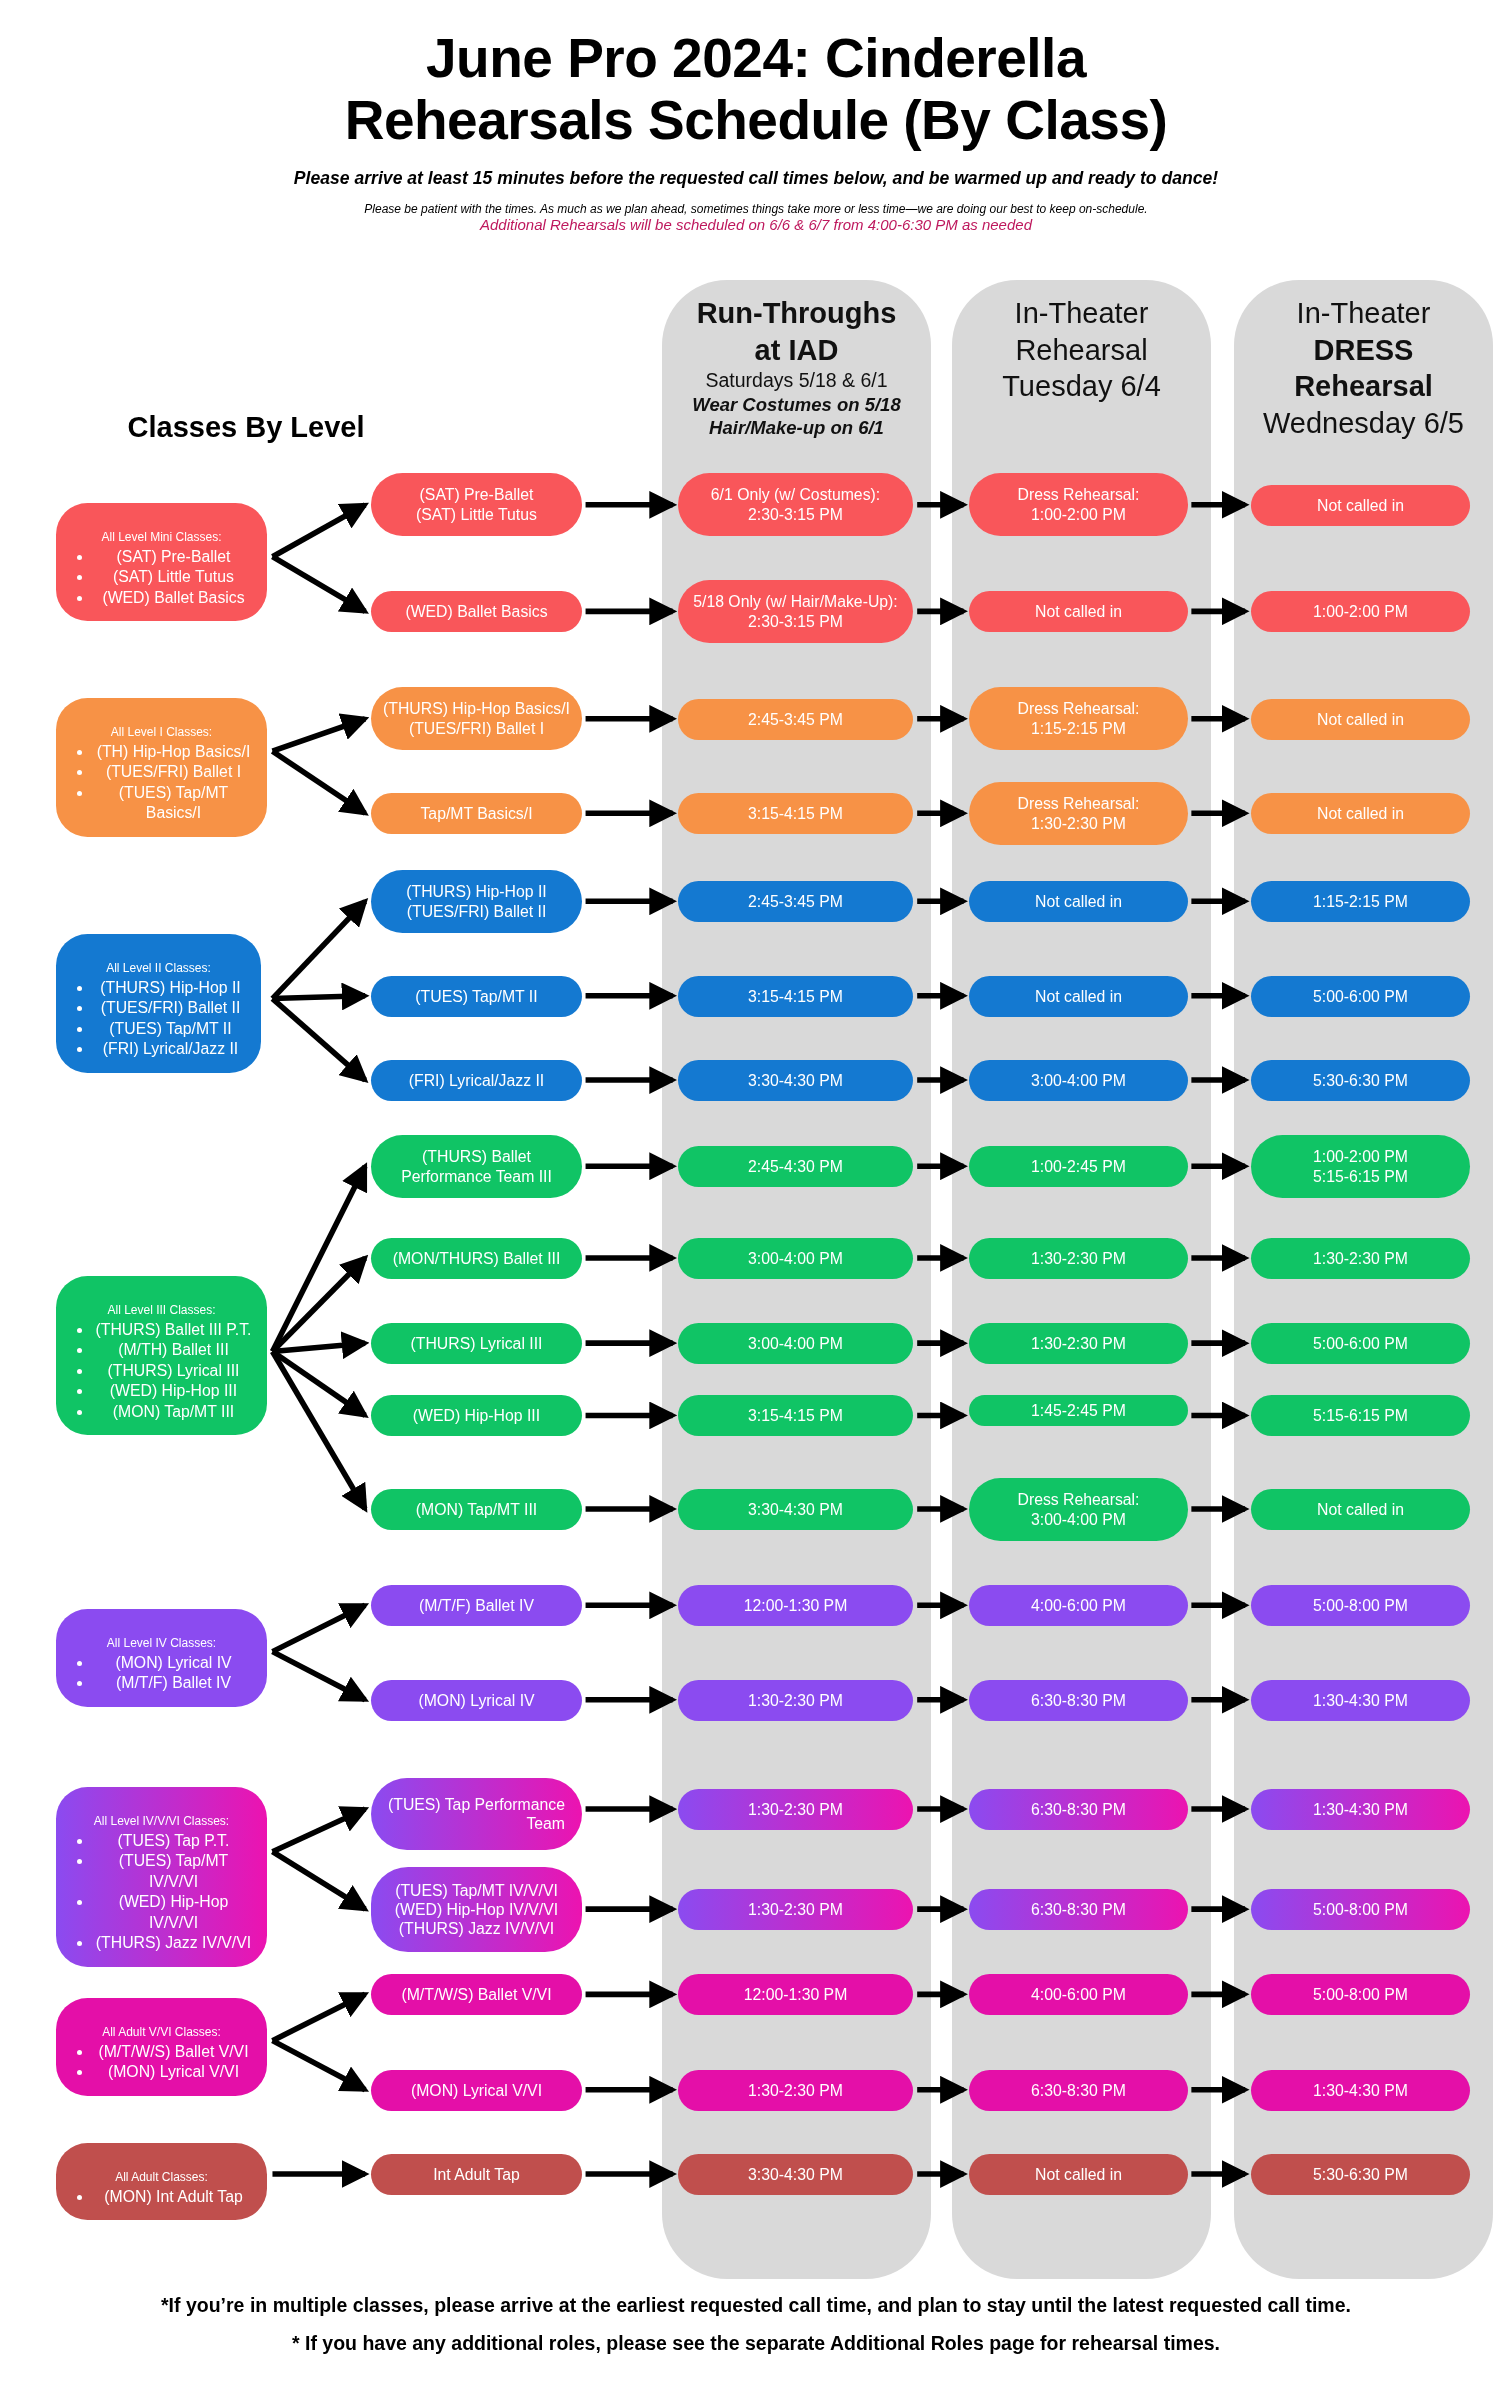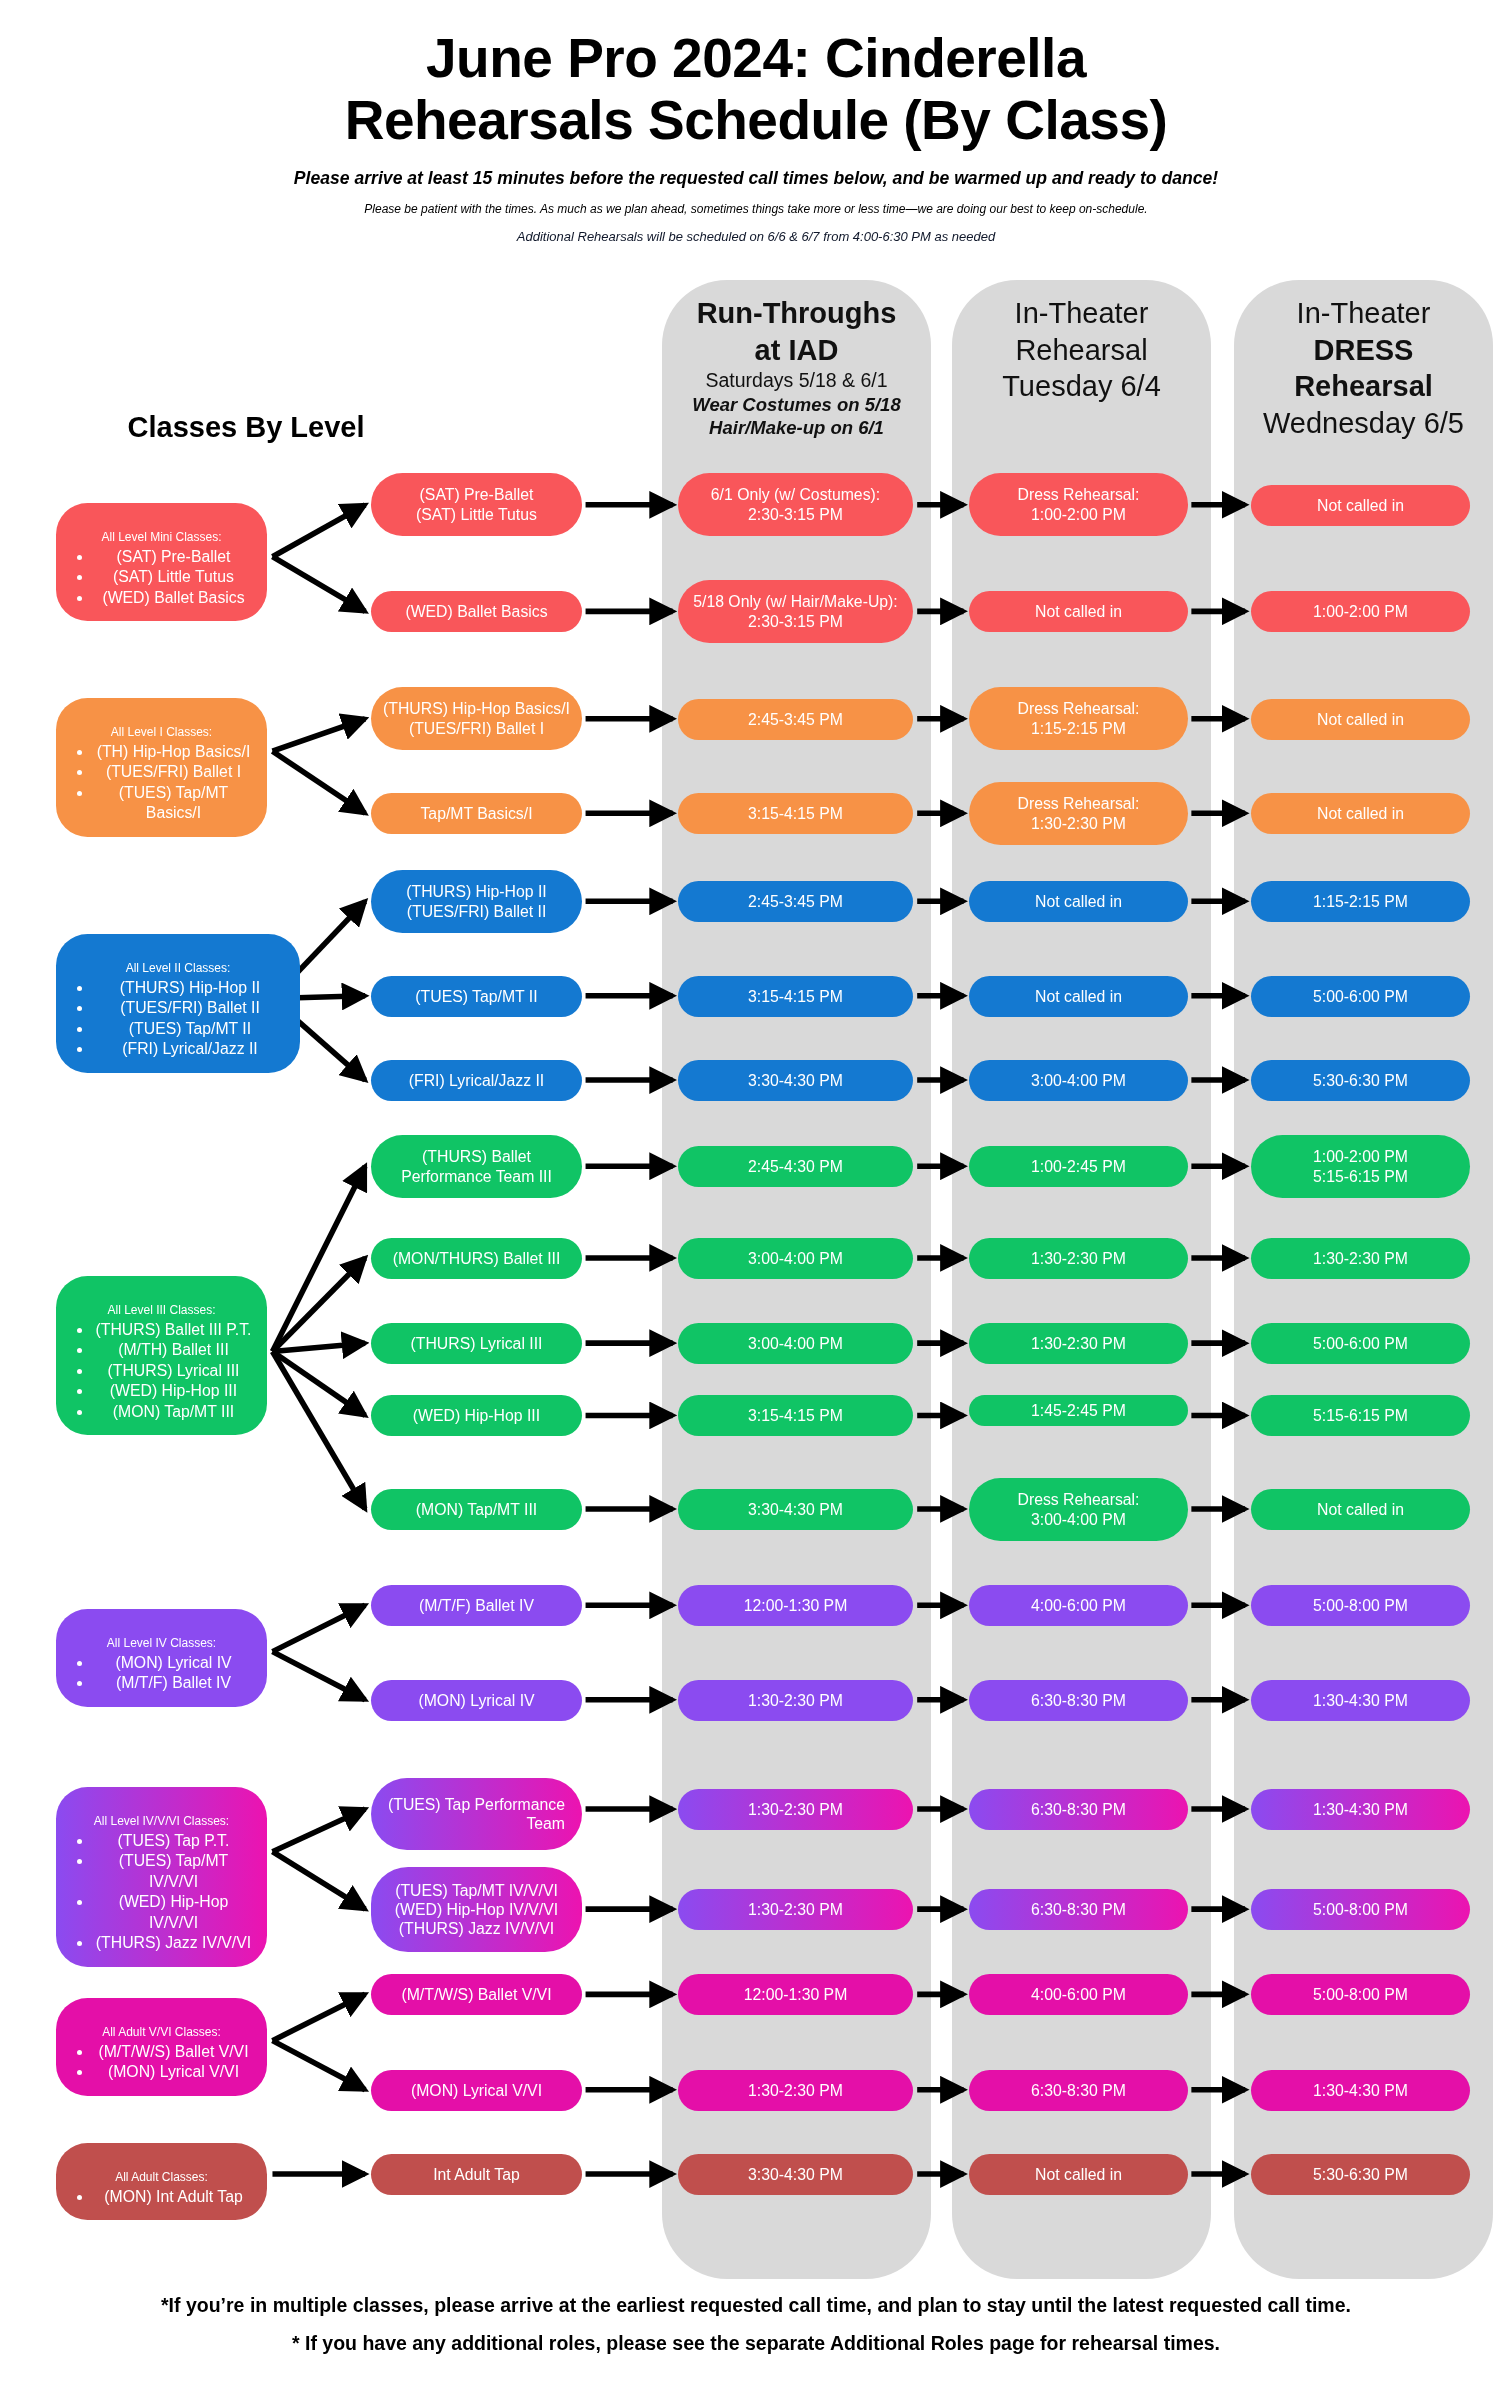--- a/index.html
+++ b/index.html
@@ -13,21 +13,21 @@
   }
 
   
   #header { position:absolute; left:0; top:0; width:1512px; text-align:center; }
   #title {
     font-size: 55px; font-weight: 800; line-height: 1.12; color:#000;
     letter-spacing:-0.5px; padding-top: 28px;
   }
   #sub1 { font-size: 17.6px; font-weight: 700; font-style: italic; color:#000; margin-top: 16.7px; }
   #sub2 { font-size: 12px; font-style: italic; color:#000; margin-top: 13px; }
-  #sub3 { font-size: 13px; font-style: italic; color:#0f172a; margin-top: 13px; }
+  #sub3 { font-size: 15px; font-style: italic; color:#be185d; }
 
   
   .band {
     position:absolute; background:#d9d9d9;
     border-top-left-radius: 65px; border-top-right-radius: 65px;
     border-bottom-left-radius: 65px; border-bottom-right-radius: 65px;
     top: 280px; height: 1999px;
   }
   #band0 { left: 662px; width: 269px; }
   #band1 { left: 952px; width: 259px; }
@@ -297,21 +297,21 @@
       <div>
         <div>Dress Rehearsal:</div>
         <div>1:30-2:30 PM</div>
       </div>
     </div>
     <div class="node time-node" style="left: 1251px; width: 219px; height: 41px; top: 793px; background: rgb(247, 146, 70);">
       <div>
         <div>Not called in</div>
       </div>
     </div>
-    <div class="node group-node" style="left: 56px; width: 244px; min-height: 130px; top: 934px; background: rgb(20, 121, 209);">
+    <div class="node group-node" style="left: 56px; width: 205px; min-height: 130px; top: 934px; background: rgb(20, 121, 209);">
       <span class="group-title">All Level II Classes:</span>
       <ul class="group-list">
         <li>(THURS) Hip-Hop II</li>
         <li>(TUES/FRI) Ballet II</li>
         <li>(TUES) Tap/MT II</li>
         <li>(FRI) Lyrical/Jazz II</li>
       </ul>
     </div>
     <div class="node class-node" style="left: 371px; width: 211px; height: 63px; top: 870px; background: rgb(20, 121, 209);">
       <div>

